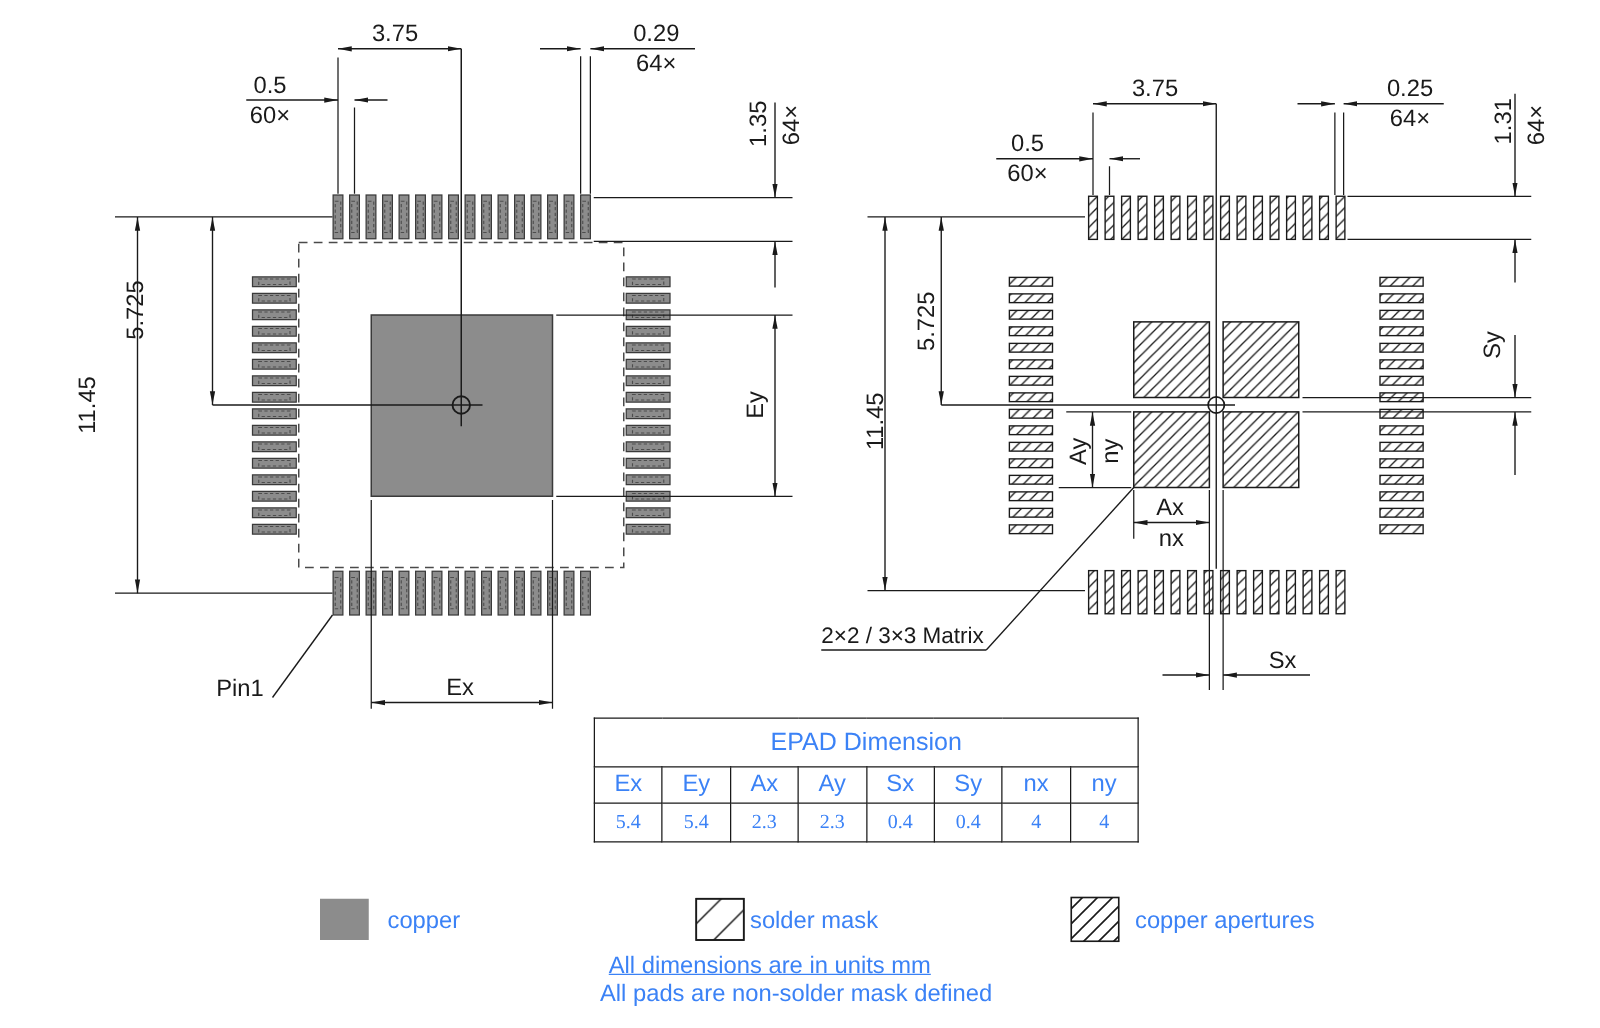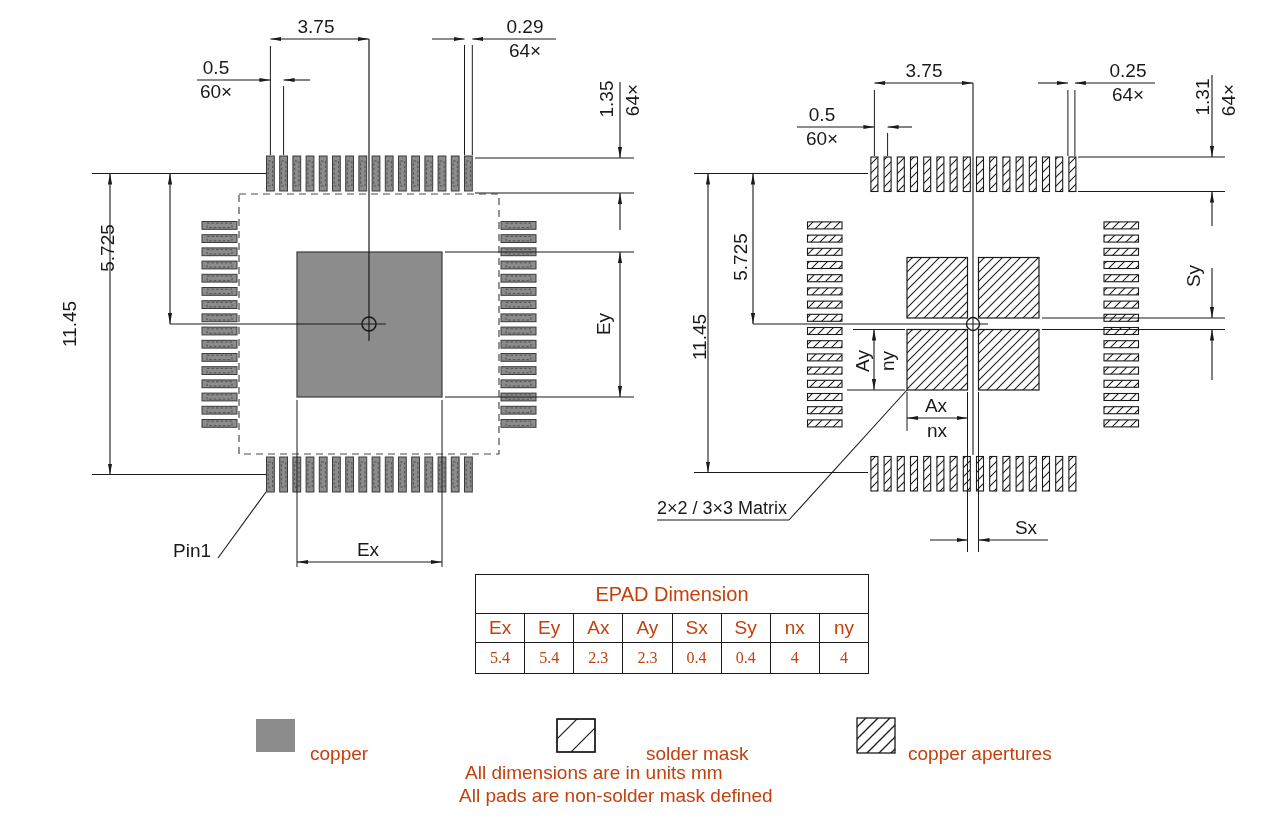--- a/index.html
+++ b/index.html
@@ -1,31 +1,31 @@
 <!DOCTYPE html>
 <html><head>
 <meta charset="utf-8">
 <style>
   html,body { margin:0; padding:0; background:#ffffff; }
   #stage { position:relative; width:1280px; height:822px; background:#fff; overflow:hidden;
-           font-family:"Liberation Sans", sans-serif; color:#c2410c; }
+           font-family:"Liberation Sans", sans-serif; color:#3b82f6; }
   #drawing { position:absolute; left:0; top:0; }
   svg text { font-family:"Liberation Sans", sans-serif; fill:#1a1a1a; }
   .dim  { font-size:19px; }
   .dimS { font-size:18px; }
   
-  #epad-table { position:absolute; left:475px; top:574px; width:394px;
+  #epad-table { position:absolute; left:475px; top:574px; width:436px;
                 border-collapse:collapse; table-layout:fixed; }
   #epad-table td, #epad-table th { border:1.4px solid #1a1a1a; text-align:center;
                 vertical-align:middle; padding:0; background:#fff; }
   #epad-table .title-cell { height:38px; font-size:20px; font-weight:normal; }
   #epad-table .hdr  { height:28px; font-size:19px; font-weight:normal; }
   #epad-table .cell { height:30px; font-size:16px;font-family:Liberation Serif, serif; }
   
-  .legend-label { position:absolute; font-size:19px; white-space:nowrap;margin-top:17px; }
+  .legend-label { position:absolute; font-size:19px; white-space:nowrap; }
   .note { position:absolute; font-size:19px; white-space:nowrap; }
 </style>
 </head>
 <body>
 
 <div id="stage">
 
 <svg id="drawing" width="1280" height="822" viewBox="0 0 1280 822">
   <defs>
     <marker id="ae" orient="auto" markerUnits="userSpaceOnUse" markerWidth="14" markerHeight="8" refX="11" refY="0" viewBox="0 -4 14 8">
@@ -418,18 +418,18 @@
         <td class="cell">2.3</td>
         <td class="cell">0.4</td>
         <td class="cell">0.4</td>
         <td class="cell">4</td>
         <td class="cell">4</td>
       </tr>
     </tbody>
   </table>
 
   <div class="legend-label" style="left:310px; top:726px;">copper</div>
-  <div class="legend-label" style="left:646px; top:726px;">solder mask</div>
+  <div class="legend-label" style="left:600px; top:726px;">solder mask</div>
   <div class="legend-label" style="left:908px; top:726px;">copper apertures</div>
 
-  <div class="note" style="left:465px; top:762px;">All dimensions are in units mm</div>
-  <div class="note" style="left:459px; top:785px;">All pads are non-solder mask defined</div>
+  <div class="note" style="left:487px; top:762px;text-decoration:underline;">All dimensions are in units mm</div>
+  <div class="note" style="left:480px; top:785px;">All pads are non-solder mask defined</div>
 </div>
 
 </body></html>

